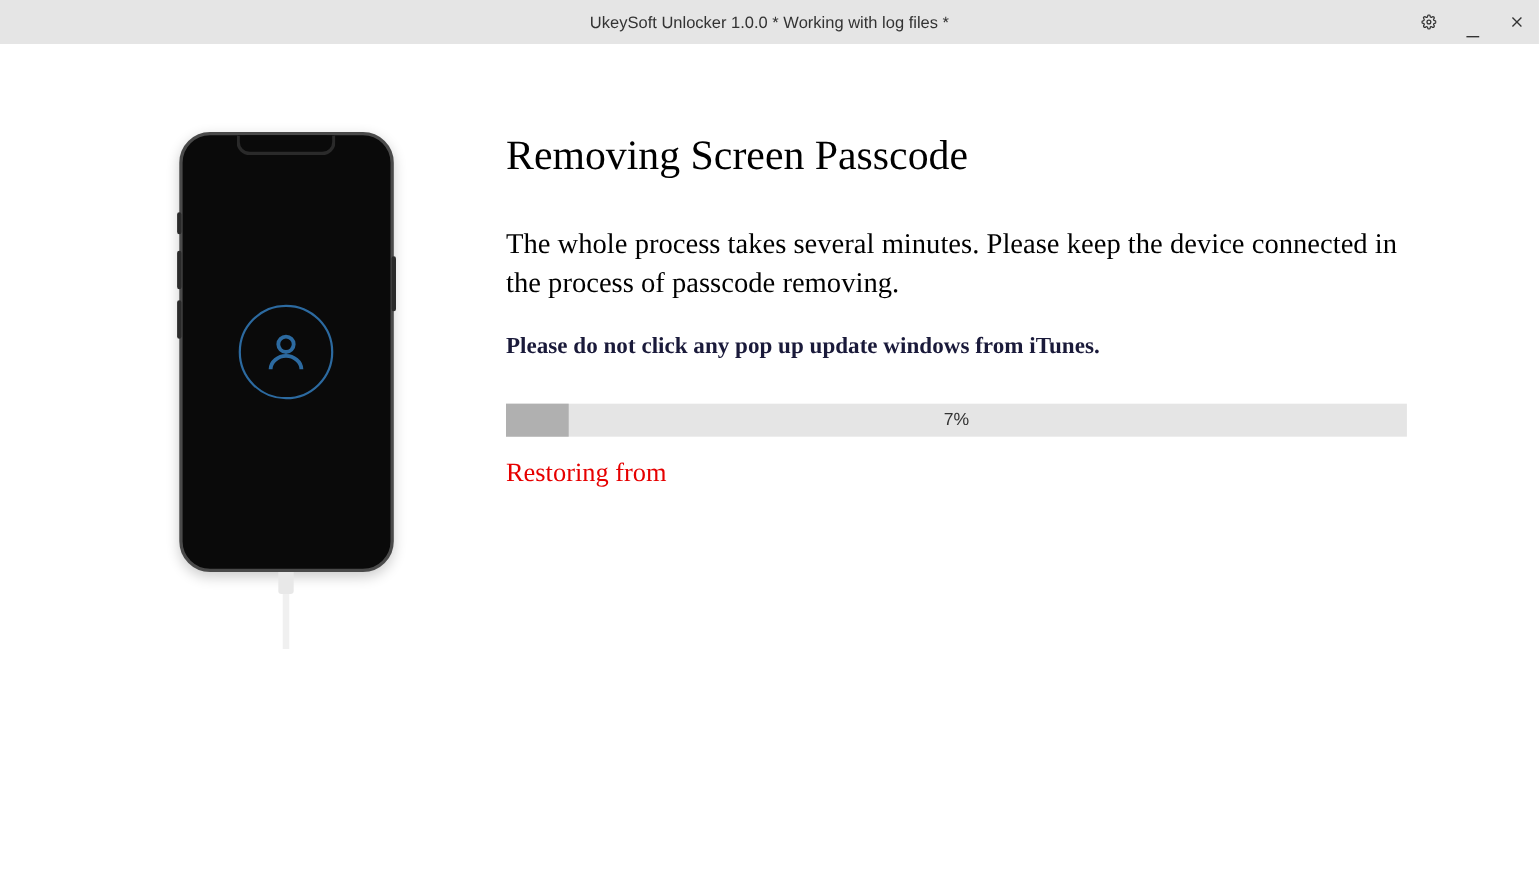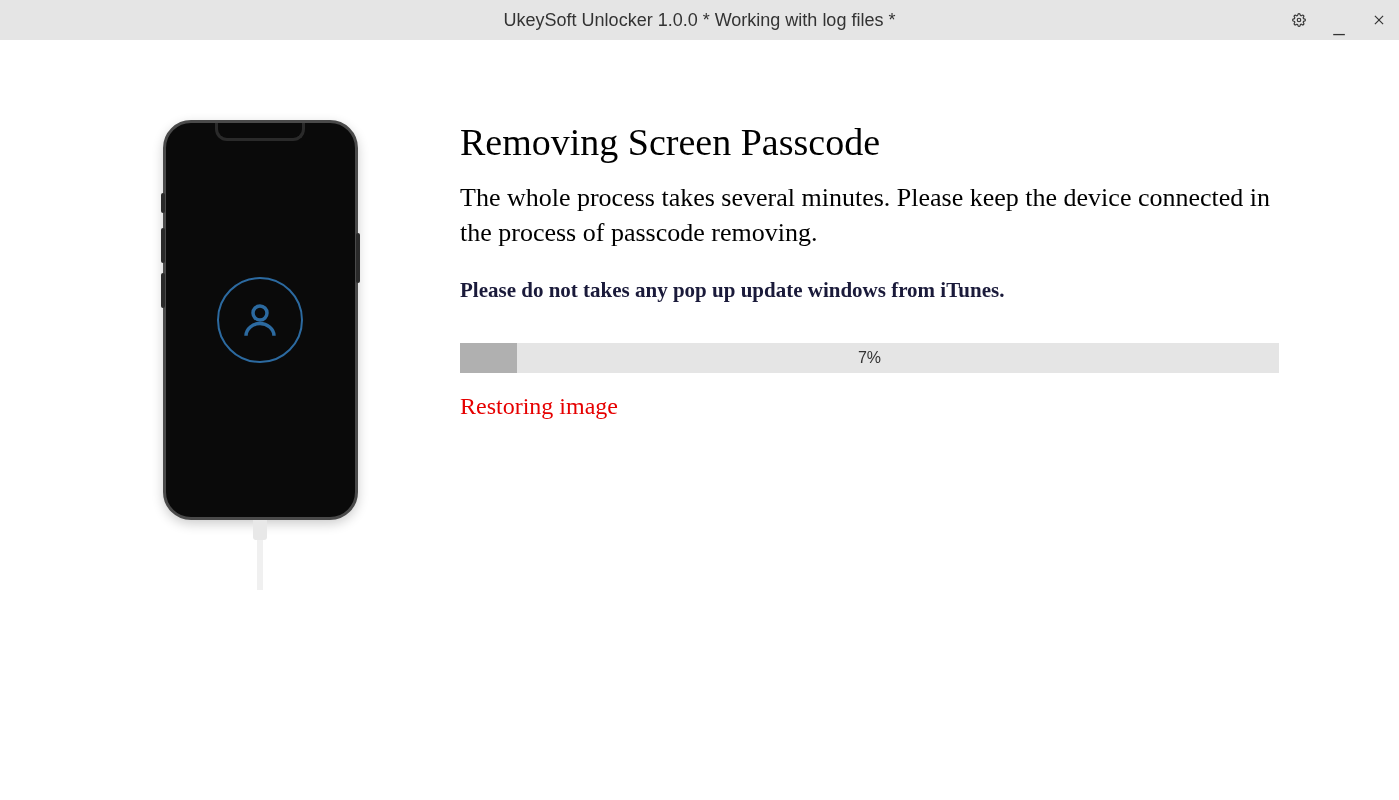--- a/index.html
+++ b/index.html
@@ -18,21 +18,21 @@
       height: 40px;
       background: #e5e5e5;
       display: flex;
       align-items: center;
       position: relative;
     }
     .titlebar-title {
       position: absolute;
       left: 50%;
       transform: translateX(-50%);
-      font-size: 18px;
+      font-size: 15px;
       color: #333;
     }
     .titlebar-controls {
       position: absolute;
       right: 0;
       display: flex;
       align-items: center;
       height: 100%;
     }
     .titlebar-btn {
@@ -146,21 +146,21 @@
     .text-col {
       flex: 1;
       padding-top: 0;
       padding-right: 60px;
     }
     .heading {
       font-size: 38px;
       font-weight: 400;
       color: #000;
       font-family: Georgia, "Times New Roman", serif;
-      margin-bottom: 16px;
+      margin-bottom: 40px;
     }
     .desc {
       font-size: 26px;
       color: #000;
       font-family: Georgia, "Times New Roman", serif;
       line-height: 1.35;
       margin-bottom: 28px;
     }
     .warning {
       font-size: 21px;
@@ -241,23 +241,23 @@
       <div class="cable">
         <div class="cable-plug"></div>
         <div class="cable-wire"></div>
       </div>
     </div>
   </div>
 
   <div class="text-col">
     <h1 class="heading">Removing Screen Passcode</h1>
     <p class="desc">The whole process takes several minutes. Please keep the device connected in the process of passcode removing.</p>
-    <p class="warning">Please do not takes any pop up update windows from iTunes.</p>
+    <p class="warning">Please do not click any pop up update windows from iTunes.</p>
 
     <div class="progress-container">
       <div class="progress-fill" style="width:7%"></div>
       <div class="progress-label">7%</div>
     </div>
 
-    <div class="status">Restoring image</div>
+    <div class="status">Restoring from</div>
   </div>
 
 </div>
 
 </body></html>

